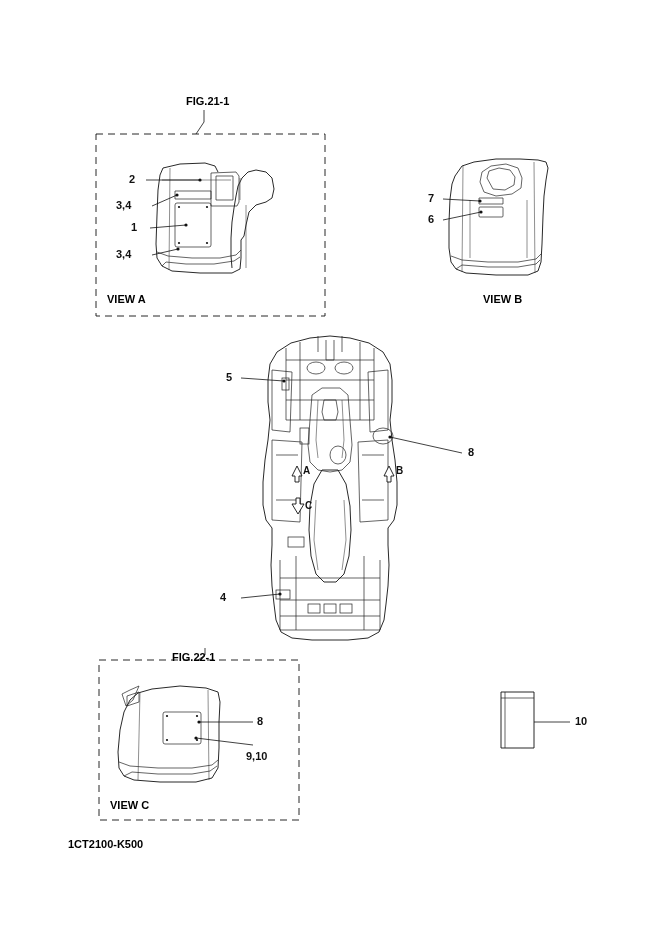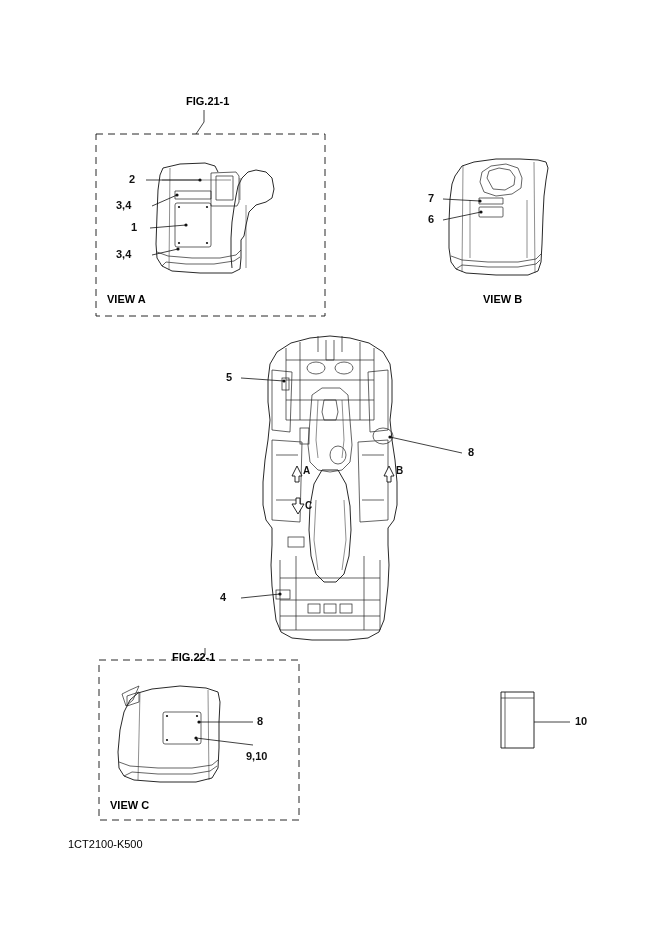--- a/index.html
+++ b/index.html
@@ -36,21 +36,21 @@
   }
   .figname {
     position: absolute;
     font-size: 11px;
     font-weight: bold;
     white-space: nowrap;
   }
   .partno {
     position: absolute;
     font-size: 11px;
-    font-weight: normal;
+    font-weight: bold;
     white-space: nowrap;
   }
   svg { display: block; }
   .ln { stroke: #111; stroke-width: 0.9; fill: none; }
   .ln-thin { stroke: #222; stroke-width: 0.7; fill: none; }
   .ln-vthin { stroke: #333; stroke-width: 0.55; fill: none; }
   .dash { stroke: #111; stroke-width: 0.9; fill: none; stroke-dasharray: 7 5; }
   .lead { stroke: #111; stroke-width: 0.8; fill: none; }
   .dot { fill: #111; }
   .arrow { fill: #ffffff; stroke: #111; stroke-width: 0.9; }

